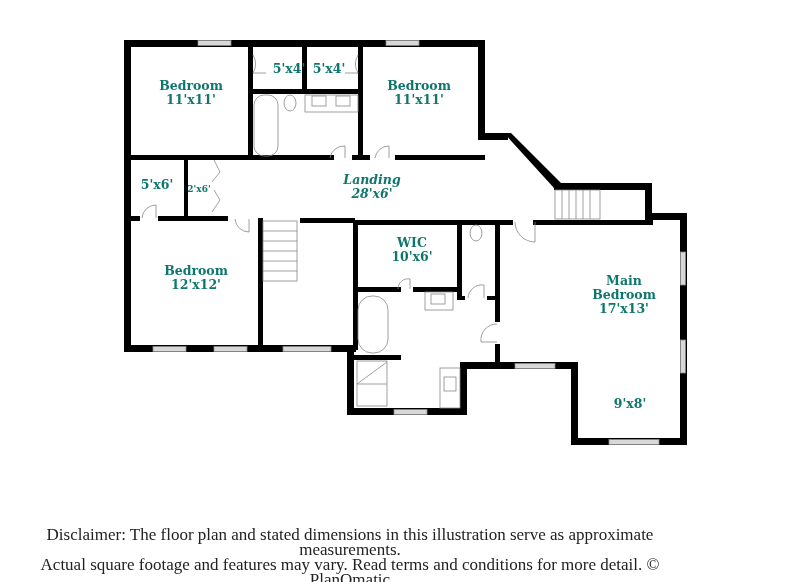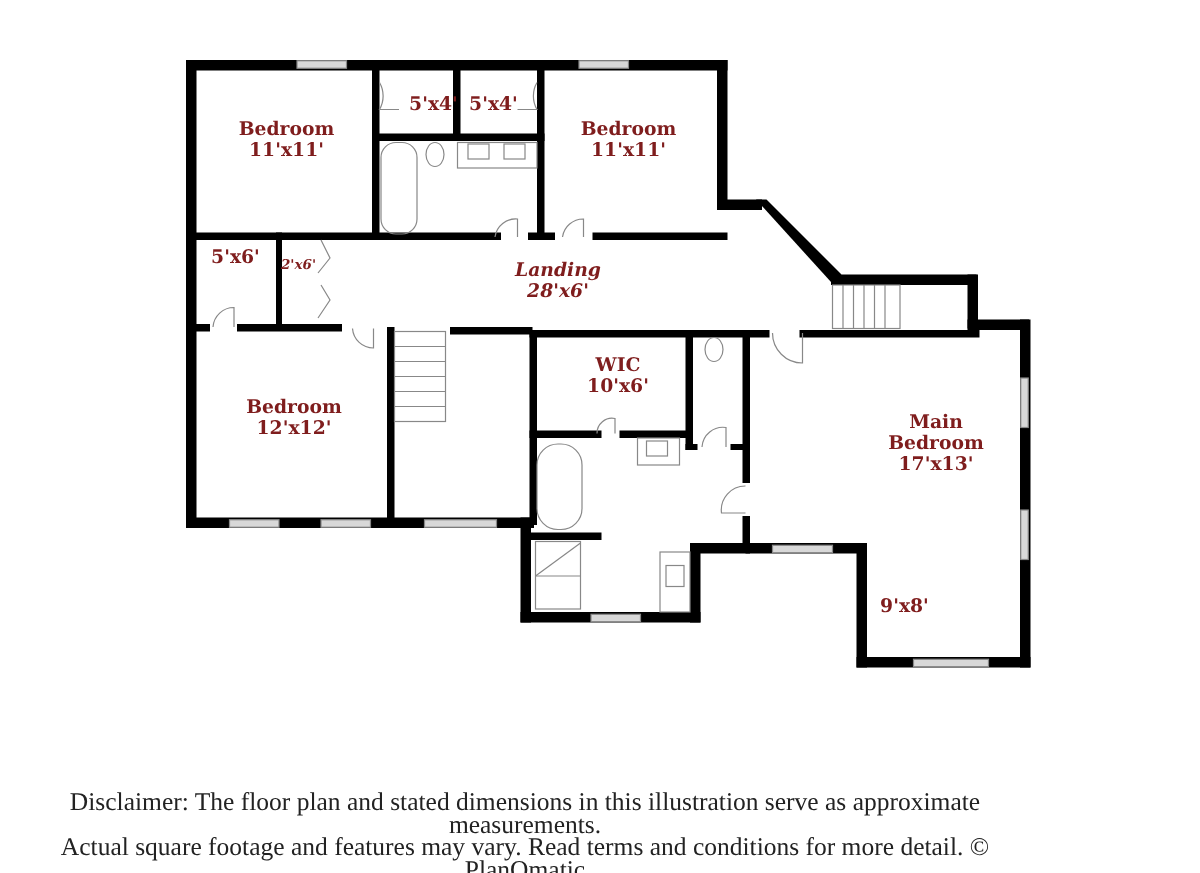--- a/index.html
+++ b/index.html
@@ -1,18 +1,18 @@
 <!DOCTYPE html>
 <html><head>
 <meta charset="utf-8">
 <style>
   html,body{margin:0;padding:0;background:#ffffff;}
   body{width:800px;height:582px;position:relative;overflow:hidden;font-family:"DejaVu Serif","Liberation Serif",serif;}
   #plan{position:absolute;left:0;top:0;}
-  .lbl{position:absolute;text-align:center;font-family:"DejaVu Serif","Liberation Serif",serif;font-weight:bold;color:#7f1d1d;font-size:12.5px;line-height:14px;white-space:nowrap;transform:translateX(-50%);}
+  .lbl{position:absolute;text-align:center;font-family:"DejaVu Serif","Liberation Serif",serif;font-weight:bold;color:#0f766e;font-size:12.5px;line-height:14px;white-space:nowrap;transform:translateX(-50%);}
   .lbl.small{font-size:9px;line-height:10px;}
   .lbl span{display:block;}
   #disclaimer{position:absolute;left:0;width:700px;top:527px;text-align:center;font-family:"Liberation Serif","DejaVu Serif",serif;font-size:17px;line-height:15px;color:#222;}
   #disclaimer div{display:block;}
 </style>
 </head>
 <body>
 
 <svg id="plan" width="800" height="582" viewBox="0 0 800 582" xmlns="http://www.w3.org/2000/svg">
   <g fill="#000">
@@ -155,42 +155,42 @@
 <div class="lbl" style="left:289px;top:62px;">
   <span>5'x4'</span>
 </div>
 <div class="lbl" style="left:329px;top:62px;">
   <span>5'x4'</span>
 </div>
 <div class="lbl" style="left:419px;top:79px;">
   <span>Bedroom</span>
   <span>11'x11'</span>
 </div>
-<div class="lbl" style="left:157px;top:164px;">
+<div class="lbl" style="left:157px;top:178px;">
   <span>5'x6'</span>
 </div>
-<div class="lbl small" style="left:199px;top:172px;font-style:italic;">
+<div class="lbl small" style="left:199px;top:184px;">
   <span>2'x6'</span>
 </div>
 <div class="lbl" style="left:372px;top:173px;font-style:italic;">
   <span>Landing</span>
   <span>28'x6'</span>
 </div>
 <div class="lbl" style="left:196px;top:264px;">
   <span>Bedroom</span>
   <span>12'x12'</span>
 </div>
 <div class="lbl" style="left:412px;top:236px;">
   <span>WIC</span>
   <span>10'x6'</span>
 </div>
 <div class="lbl" style="left:596px;top:274px;margin-left:28px;">
   <span style="white-space:normal;width:70px;margin:0 auto;">Main Bedroom</span>
   <span>17'x13'</span>
 </div>
-<div class="lbl" style="left:603px;top:397px;">
+<div class="lbl" style="left:630px;top:397px;">
   <span>9'x8'</span>
 </div>
 
 <div id="disclaimer">
   <div>Disclaimer: The floor plan and stated dimensions in this illustration serve as approximate measurements.</div>
   <div>Actual square footage and features may vary. Read terms and conditions for more detail. © PlanOmatic</div>
 </div>
 
 </body></html>

